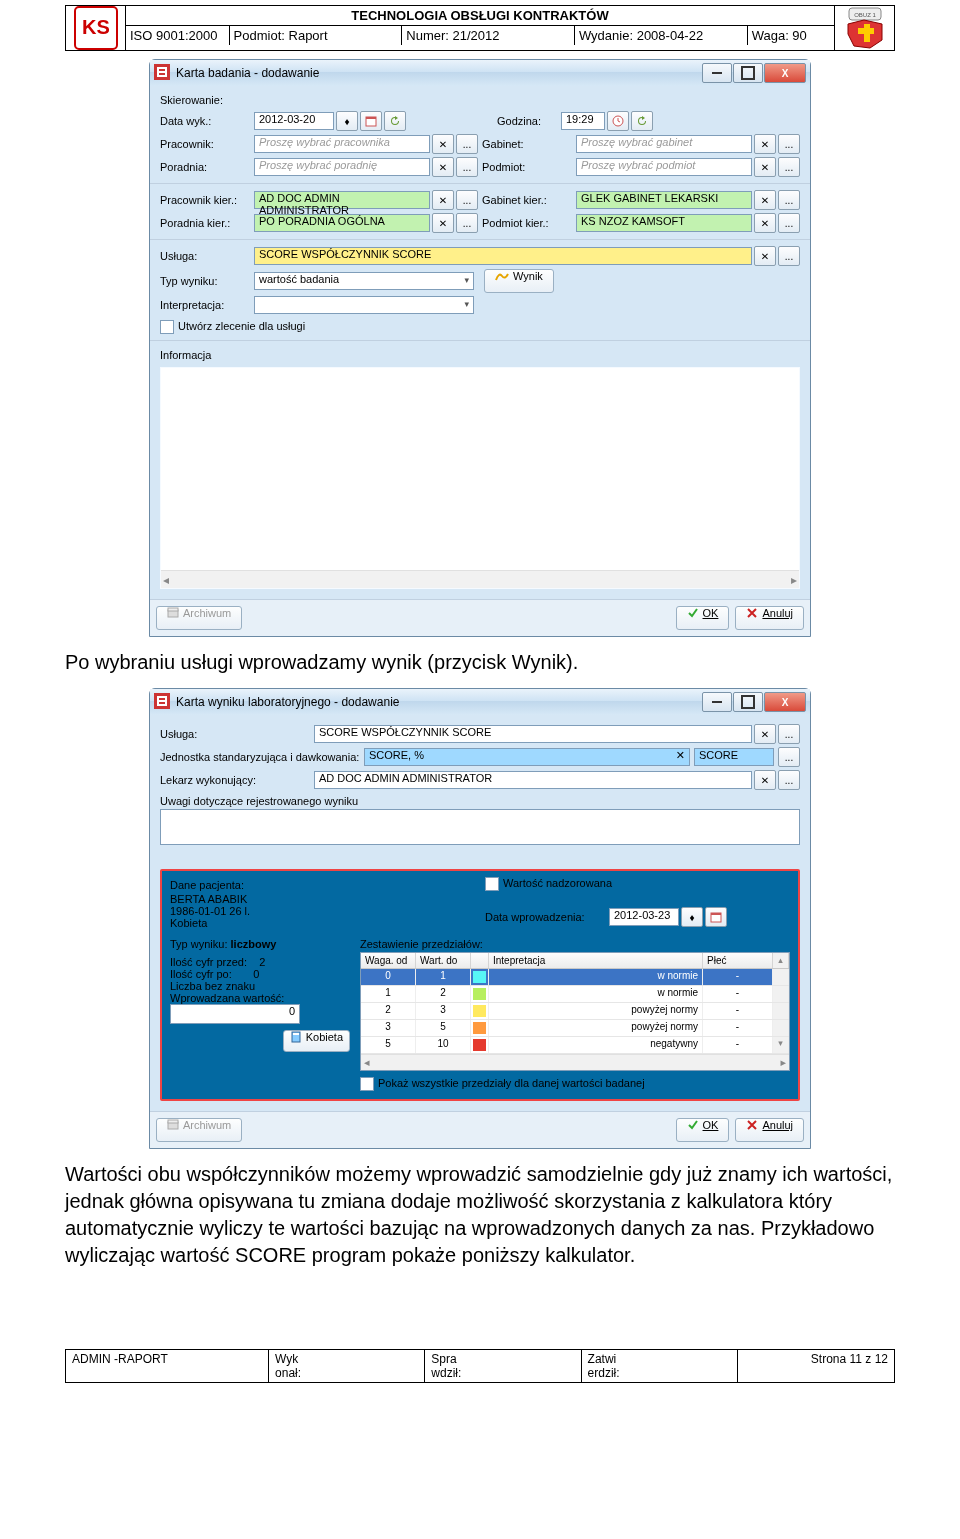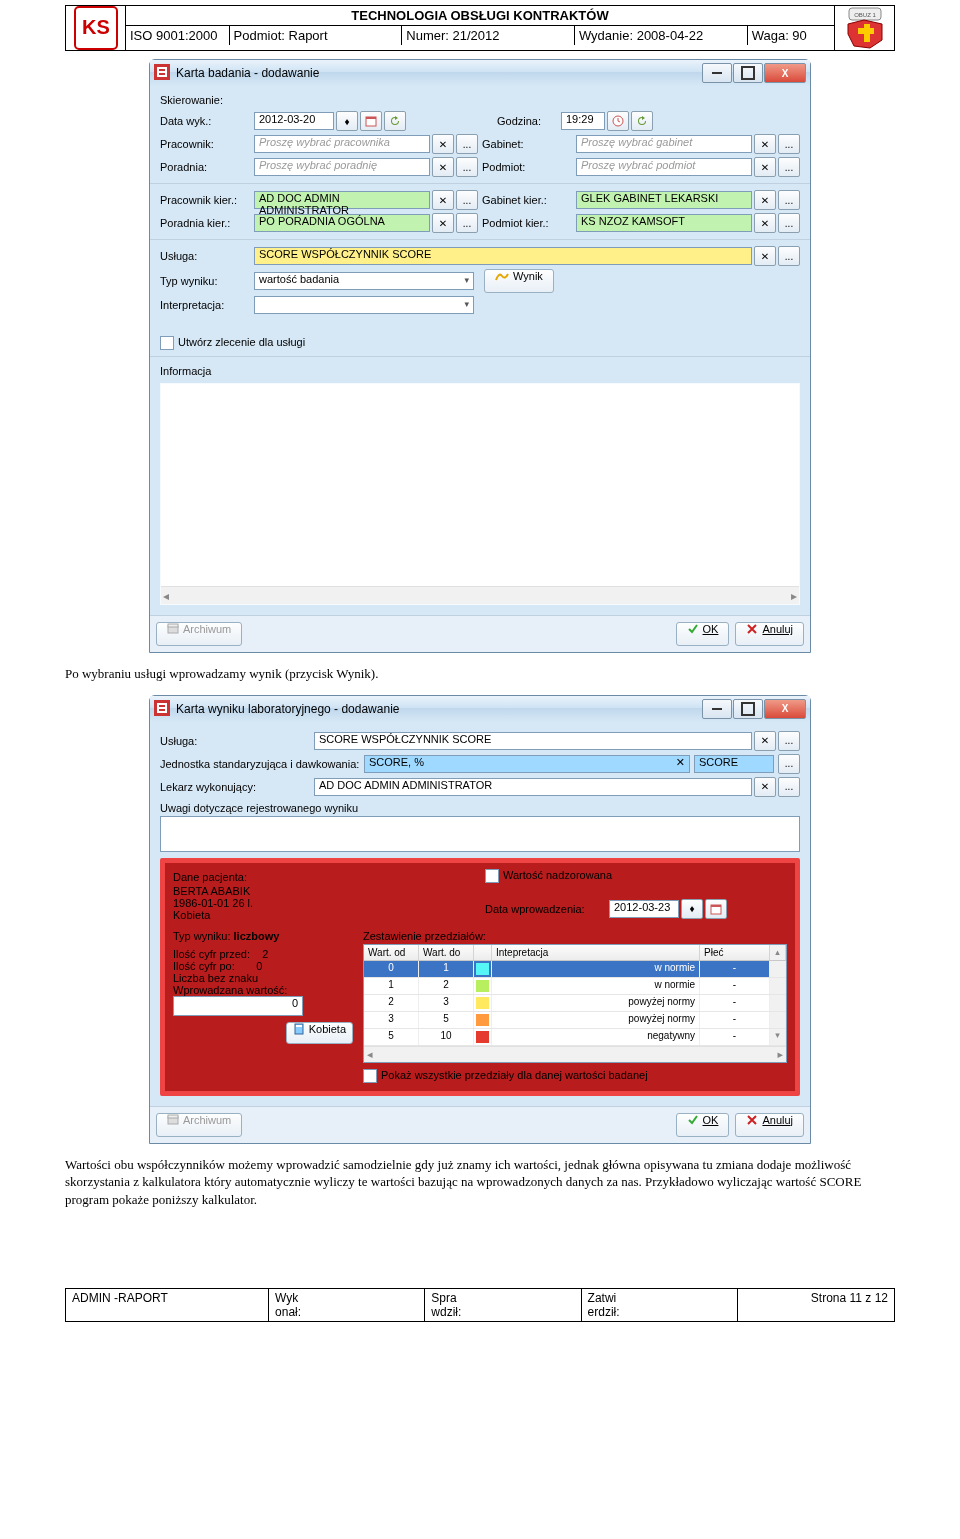--- a/index.html
+++ b/index.html
@@ -6,21 +6,21 @@
   .page{padding:5px 65px 5px 65px}
   .hdr{border:1px solid #000;display:grid;grid-template-columns:60px 1fr 60px}
   .hdr .logo{border-right:1px solid #000;display:flex;align-items:center;justify-content:center}
   .hdr .logo svg{width:44px;height:44px}
   .hdr .mid{display:flex;flex-direction:column}
   .hdr .t1,.hdr .t2{text-align:center;font-weight:bold;font-size:13px;border-bottom:1px solid #000;padding:2px 0}
   .hdr .row{display:grid;grid-template-columns:1.2fr 2fr 2fr 2fr 1fr}
   .hdr .row>div{border-right:1px solid #000;padding:2px 4px;font-size:13px}
   .hdr .row>div:last-child{border-right:0}
   .hdr .rlogo{border-left:1px solid #000;display:flex;align-items:center;justify-content:center}
-  .content{font-size:13px;line-height:1.35;font-family:Liberation Serif, serif}
+  .content{font-size:20px;line-height:1.35;font-family:Liberation Sans, sans-serif}
   .content p{margin:12px 0}
   .shot{display:block;margin:8px auto}
   
   .win{border:1px solid #6b8aa5;border-radius:6px 6px 0 0;background:#bcd6ec;box-shadow:0 0 0 1px #fff inset}
   .titlebar{height:26px;display:flex;align-items:center;gap:6px;padding:0 4px;background:linear-gradient(#eaf3fb,#cfe3f4 45%,#bfd7ec 46%,#d6e8f6)}
   .titlebar .tbicon svg{width:16px;height:16px}
   .titlebar .tbtitle{font-size:12px;flex:1}
   .tbbtns{display:flex;gap:1px}
   .tbbtn{width:28px;height:18px;border:1px solid #7a93a8;border-radius:2px;background:linear-gradient(#f6f9fc,#d8e5f1);font-size:10px;display:flex;align-items:center;justify-content:center}
   .tbbtn.min::before{content:"";width:10px;height:2px;background:#333;display:block}
@@ -69,21 +69,21 @@
   .scrv span{font-size:9px;color:#888;text-align:center}
   .sbh2{height:15px;background:#f1f1f1;border-top:1px solid #e0e0e0;display:flex;justify-content:space-between;align-items:center}
   .sbh2 span{color:#888;font-size:11px;padding:0 3px}
   .lowsec{display:grid;grid-template-columns:180px 1fr;gap:10px;margin-top:6px;align-items:start}
   .numbox{border:1px solid #7f9db9;background:#fff;height:18px;text-align:right;padding:0 4px;width:120px}
   .btn.sm{height:20px;padding:0 6px}
   .ftr{margin-top:80px;border:1px solid #000;display:grid;grid-template-columns:1.3fr 1fr 1fr 1fr 1fr;font-size:12px}
   .ftr>div{border-right:1px solid #000;padding:2px 6px}
   .ftr>div:last-child{border-right:0}
   .hr{border:none;border-top:1px solid #c0d0e0;margin:6px -10px}
-  .grp{border:5px solid #ef4444;border-radius:2px;padding:6px 8px 8px 8px;margin-top:6px;background:#b91c1c}
+  .grp{border:2px solid #ef4444;border-radius:2px;padding:6px 8px 8px 8px;margin-top:24px;background:#0369a1}
   .underlabel{margin-top:6px;font-size:11px}
 </style>
 </head>
 <body>
 
 <div class="page">
 
   <div class="hdr">
     <div class="logo">
       <svg viewBox="0 0 44 44">
@@ -236,21 +236,21 @@
                 <path d="M1 10 Q4 2 7 6 T13 4" stroke="#e6a500" stroke-width="2" fill="none"></path>
               </svg>
               <span>Wynik</span>
             </div>
         </div>
       </div>
       <div class="frow" style="grid-template-columns:90px 220px">
         <span class="lbl">Interpretacja:</span>
         <div class="txt dd"></div>
       </div>
-      <div style="margin-top:20px"><span class="chk"></span><span class="lbl">Utwórz zlecenie dla usługi</span></div>
+      <div style="margin-top:4px"><span class="chk"></span><span class="lbl">Utwórz zlecenie dla usługi</span></div>
       <hr class="hr">
       <div class="lbl">Informacja</div>
       <div class="bigarea">
         <div style="position:absolute;left:0;right:0;bottom:0" class="sbh">
             <span>◂</span>
             <span>▸</span>
           </div>
       </div>
     </div>
     <div class="dlgfoot">
@@ -362,21 +362,21 @@
                     <rect x="2" y="1" width="8" height="10" fill="#8cf" stroke="#369"></rect>
                     <rect x="3" y="2" width="6" height="2" fill="#fff"></rect>
                   </svg>
                   <span>Kobieta</span>
                 </div></div>
           </div>
           <div>
             <div class="lbl">Zestawienie przedziałów:</div>
             <div class="tbl">
               <div class="thead">
-                <div>Wart. od</div>
+                <div>Waga. od</div>
                 <div>Wart. do</div>
                 <div></div>
                 <div>Intepretacja</div>
                 <div>Płeć</div>
                 <div class="scrv">
                     <span>▴</span>
                   </div>
               </div>
               <div id="tblrows">
                   <div class="tr sel">

